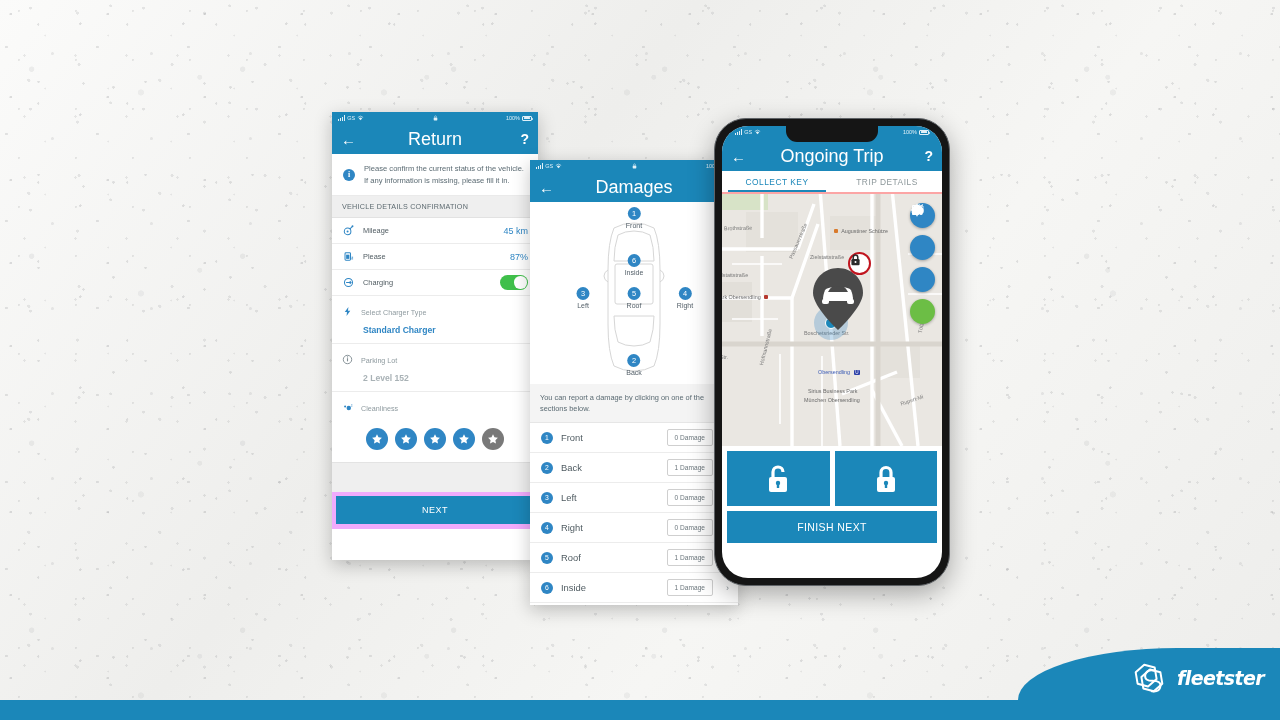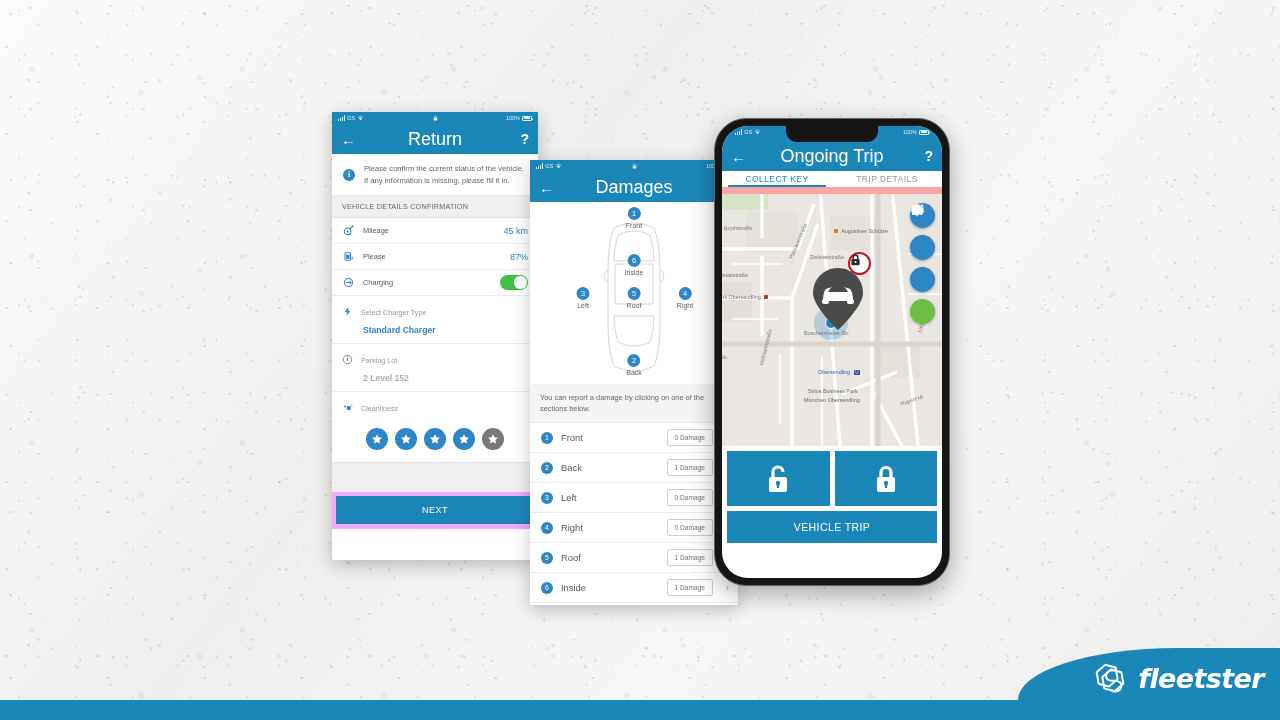--- a/index.html
+++ b/index.html
@@ -57,21 +57,21 @@
     position:absolute; inset:0; background:#1b87b9;
     border-top-left-radius: 190px 62px;
   }
   #logo-banner .inner {
     position:absolute; inset:0; display:flex; align-items:center;
     justify-content:flex-end; gap:9px; padding-right:16px; padding-top:8px;
   }
   .logo-mark { flex:0 0 auto; }
   .logo-word {
     font-family:"DejaVu Sans", sans-serif;
-    font-size:27px; font-weight:bold; font-style:italic;
+    font-size:19px; font-weight:bold; font-style:italic;
     color:#ffffff; letter-spacing:-.6px;
   }
 
   
   .phone { position:absolute; }
   .screen { position:relative; overflow:hidden; background:#fff; }
 
   .statusbar {
     height:12px; background:#1b87b9; color:#dff0f8;
     display:flex; align-items:center; font-size:5.5px;
@@ -181,21 +181,21 @@
     padding:7px; box-shadow:0 8px 26px rgba(0,0,0,.32);
     border:1.5px solid #5f6367;
   }
   .device .screen { width:100%; height:100%; border-radius:26px; background:#fff; }
   .notch {
     position:absolute; left:50%; transform:translateX(-50%); top:7px;
     width:92px; height:17px; background:#151515; border-radius:0 0 11px 11px; z-index:9;
   }
   #phone3 .statusbar { height:15px; padding:0 13px; align-items:flex-start; padding-top:3px; }
 
-  .tabs { display:flex; background:#fff; height:23px; border-bottom:7px solid #fca5a5; }
+  .tabs { display:flex; background:#fff; height:23px; border-bottom:2px solid #fca5a5; }
   .tab { flex:1; display:flex; align-items:center; justify-content:center;
          font-size:8.4px; letter-spacing:.5px; color:#8b9699; cursor:pointer; position:relative; }
   .tab.active { color:#1b87b9; }
   .tab.active::after { content:""; position:absolute; left:6px; right:6px; bottom:0; height:2px; background:#1b87b9; }
 
   
   .map { position:relative; height:252px; overflow:hidden; background:#e9e6e1; }
   .map svg { position:absolute; inset:0; }
   .maplbl { position:absolute; font-size:5.4px; color:#6f6f6f; white-space:nowrap;
             font-family:"Liberation Sans", sans-serif; }
@@ -660,21 +660,21 @@
           <svg width="24" height="30" viewBox="0 0 24 30">
             <rect x="3" y="13" width="18" height="15" rx="2" fill="#fff"></rect>
             <path d="M7 13 V8.5 a5 5 0 0 1 10 0 V13" stroke="#fff" stroke-width="3.2" fill="none"></path>
             <circle cx="12" cy="19" r="2.2" fill="#1b87b9"></circle>
             <rect x="10.8" y="19" width="2.4" height="5" fill="#1b87b9"></rect>
           </svg>
         </div>
       </div>
 
       <div class="finish-wrap">
-        <div class="finish">VEHICLE TRIP</div>
+        <div class="finish">FINISH NEXT</div>
       </div>
     </div>
   </div>
 </div>
 
 <div id="logo-banner">
   <div class="shape"></div>
   <div class="inner">
     <svg class="logo-mark" width="38" height="38" viewBox="0 0 40 40">
       <g stroke="#ffffff" stroke-width="2.1" fill="none" stroke-linejoin="round">

